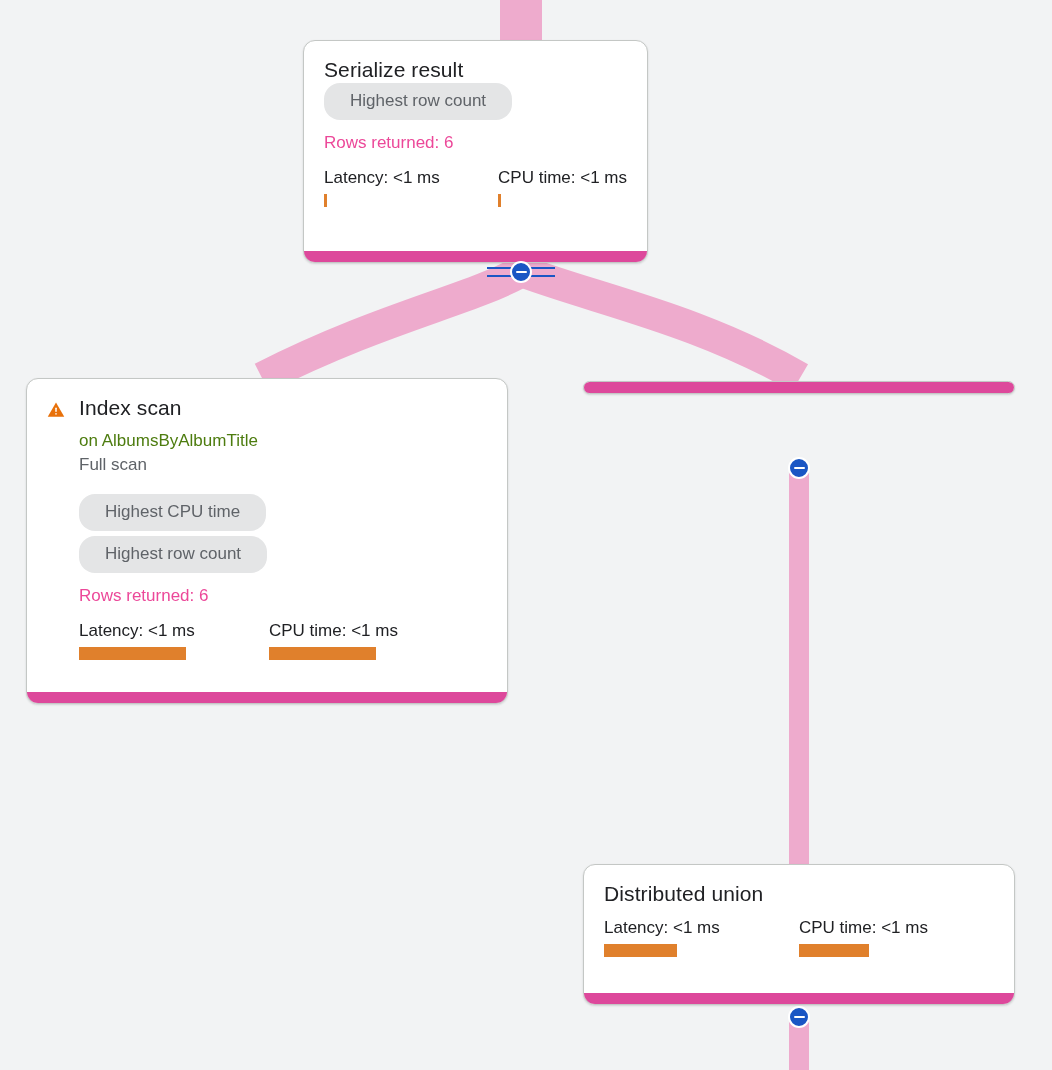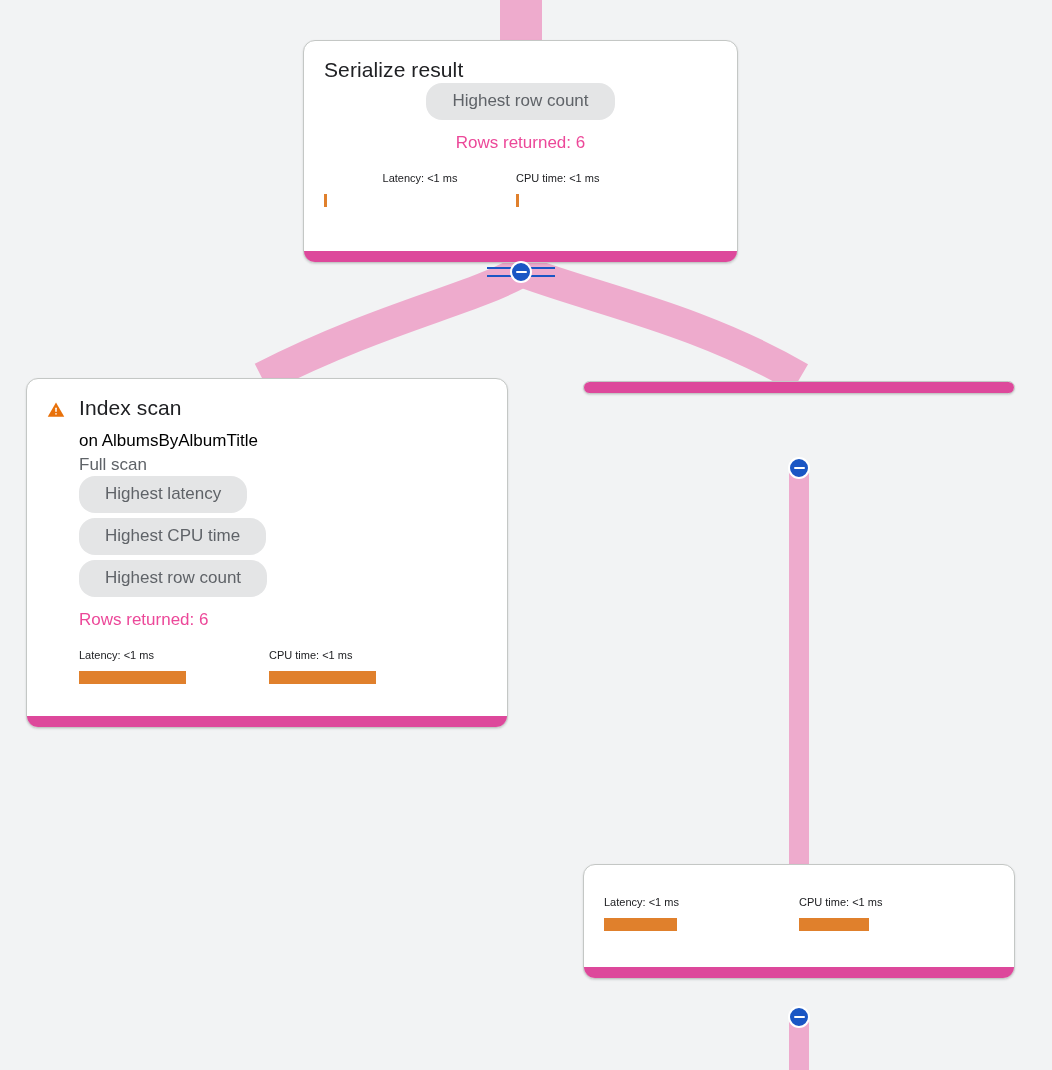--- a/index.html
+++ b/index.html
@@ -62,21 +62,21 @@
     font-size: 21px;
     line-height: 26px;
     color: #202124;
     font-weight: 400;
     letter-spacing: 0.1px;
   }
 
   .subline {
     font-size: 17px;
     line-height: 23px;
-    color: #000000;
+    color: #4d7c0f;
     margin-top: 8px;
   }
   .subline.muted {
     color: #5f6368;
     margin-top: 1px;
   }
 
   .chips {
   }
   .chip {
@@ -98,21 +98,21 @@
   }
 
   .metrics {
     display: flex;
     margin-top: 13px;
   }
   .metric {
     box-sizing: border-box;
   }
   .metric-label {
-    font-size: 11px;
+    font-size: 17px;
     line-height: 22px;
     color: #202124;
     white-space: nowrap;
   }
   .metric-bar {
     height: 13px;
     background: #e0802c;
     margin-top: 5px;
   }
 
@@ -166,21 +166,21 @@
 
     <path d="M 520 272 C 470 300 380 318 262 378" stroke="#eeabcd" stroke-width="32" fill="none" stroke-linecap="butt"></path>
 
     <path d="M 524 272 C 600 300 700 320 800 378" stroke="#eeabcd" stroke-width="32" fill="none" stroke-linecap="butt"></path>
 
     <rect x="789" y="466" width="20" height="405" fill="#eeabcd"></rect>
 
     <rect x="789" y="1012" width="20" height="62" fill="#eeabcd"></rect>
   </svg>
 
-  <div class="node" style="left:303px; top:40px; width:435px;text-align:center;">
+  <div class="node" style="left:303px; top:40px; width:345px;">
     <div class="node-body">
       <div class="title-row">
         <div class="node-title">Serialize result</div>
       </div>
       <div class="chips">
         <span class="chip">Highest row count</span>
       </div>
       <div class="rows-returned">Rows returned: 6</div>
       <div class="metrics">
         <div class="metric" style="width:192px;">
@@ -213,21 +213,21 @@
         <svg class="warn-icon" viewBox="0 0 24 24" xmlns="http://www.w3.org/2000/svg">
           <path d="M12 2 L23 21 H1 Z" fill="#e8710a"></path>
           <rect x="11" y="8.5" width="2" height="6" fill="#ffffff" rx="1"></rect>
           <rect x="11" y="16" width="2" height="2.2" fill="#ffffff" rx="1"></rect>
         </svg>
         <div style="flex:1 1 auto;">
           <div class="node-title">Index scan</div>
           <div class="subline">on AlbumsByAlbumTitle</div>
           <div class="subline muted">Full scan</div>
           <div class="chips">
-            <span class="chip">Highest latency</span><br>
+            <br>
             <span class="chip">Highest CPU time</span><br>
             <span class="chip">Highest row count</span>
           </div>
           <div class="rows-returned">Rows returned: 6</div>
           <div class="metrics">
             <div class="metric" style="width:190px;">
               <div class="metric-label">Latency: &lt;1 ms</div>
               <div class="metric-bar" style="width:107px;"></div>
             </div>
             <div class="metric">
@@ -244,20 +244,23 @@
 
   <div class="node" style="left:583px; top:381px; width:432px;">
     <div class="node-accent"></div>
   </div>
   <div class="toggle" style="left:788px; top:457px;">
     <span class="dash"></span>
   </div>
 
   <div class="node" style="left:583px; top:864px; width:432px;">
     <div class="node-body">
+      <div class="title-row">
+        <div class="node-title">Distributed union</div>
+      </div>
       <div class="metrics" style="margin-top:10px;">
         <div class="metric" style="width:195px;">
           <div class="metric-label">Latency: &lt;1 ms</div>
           <div class="metric-bar" style="width:73px;"></div>
         </div>
         <div class="metric">
           <div class="metric-label">CPU time: &lt;1 ms</div>
           <div class="metric-bar" style="width:70px;"></div>
         </div>
       </div>

